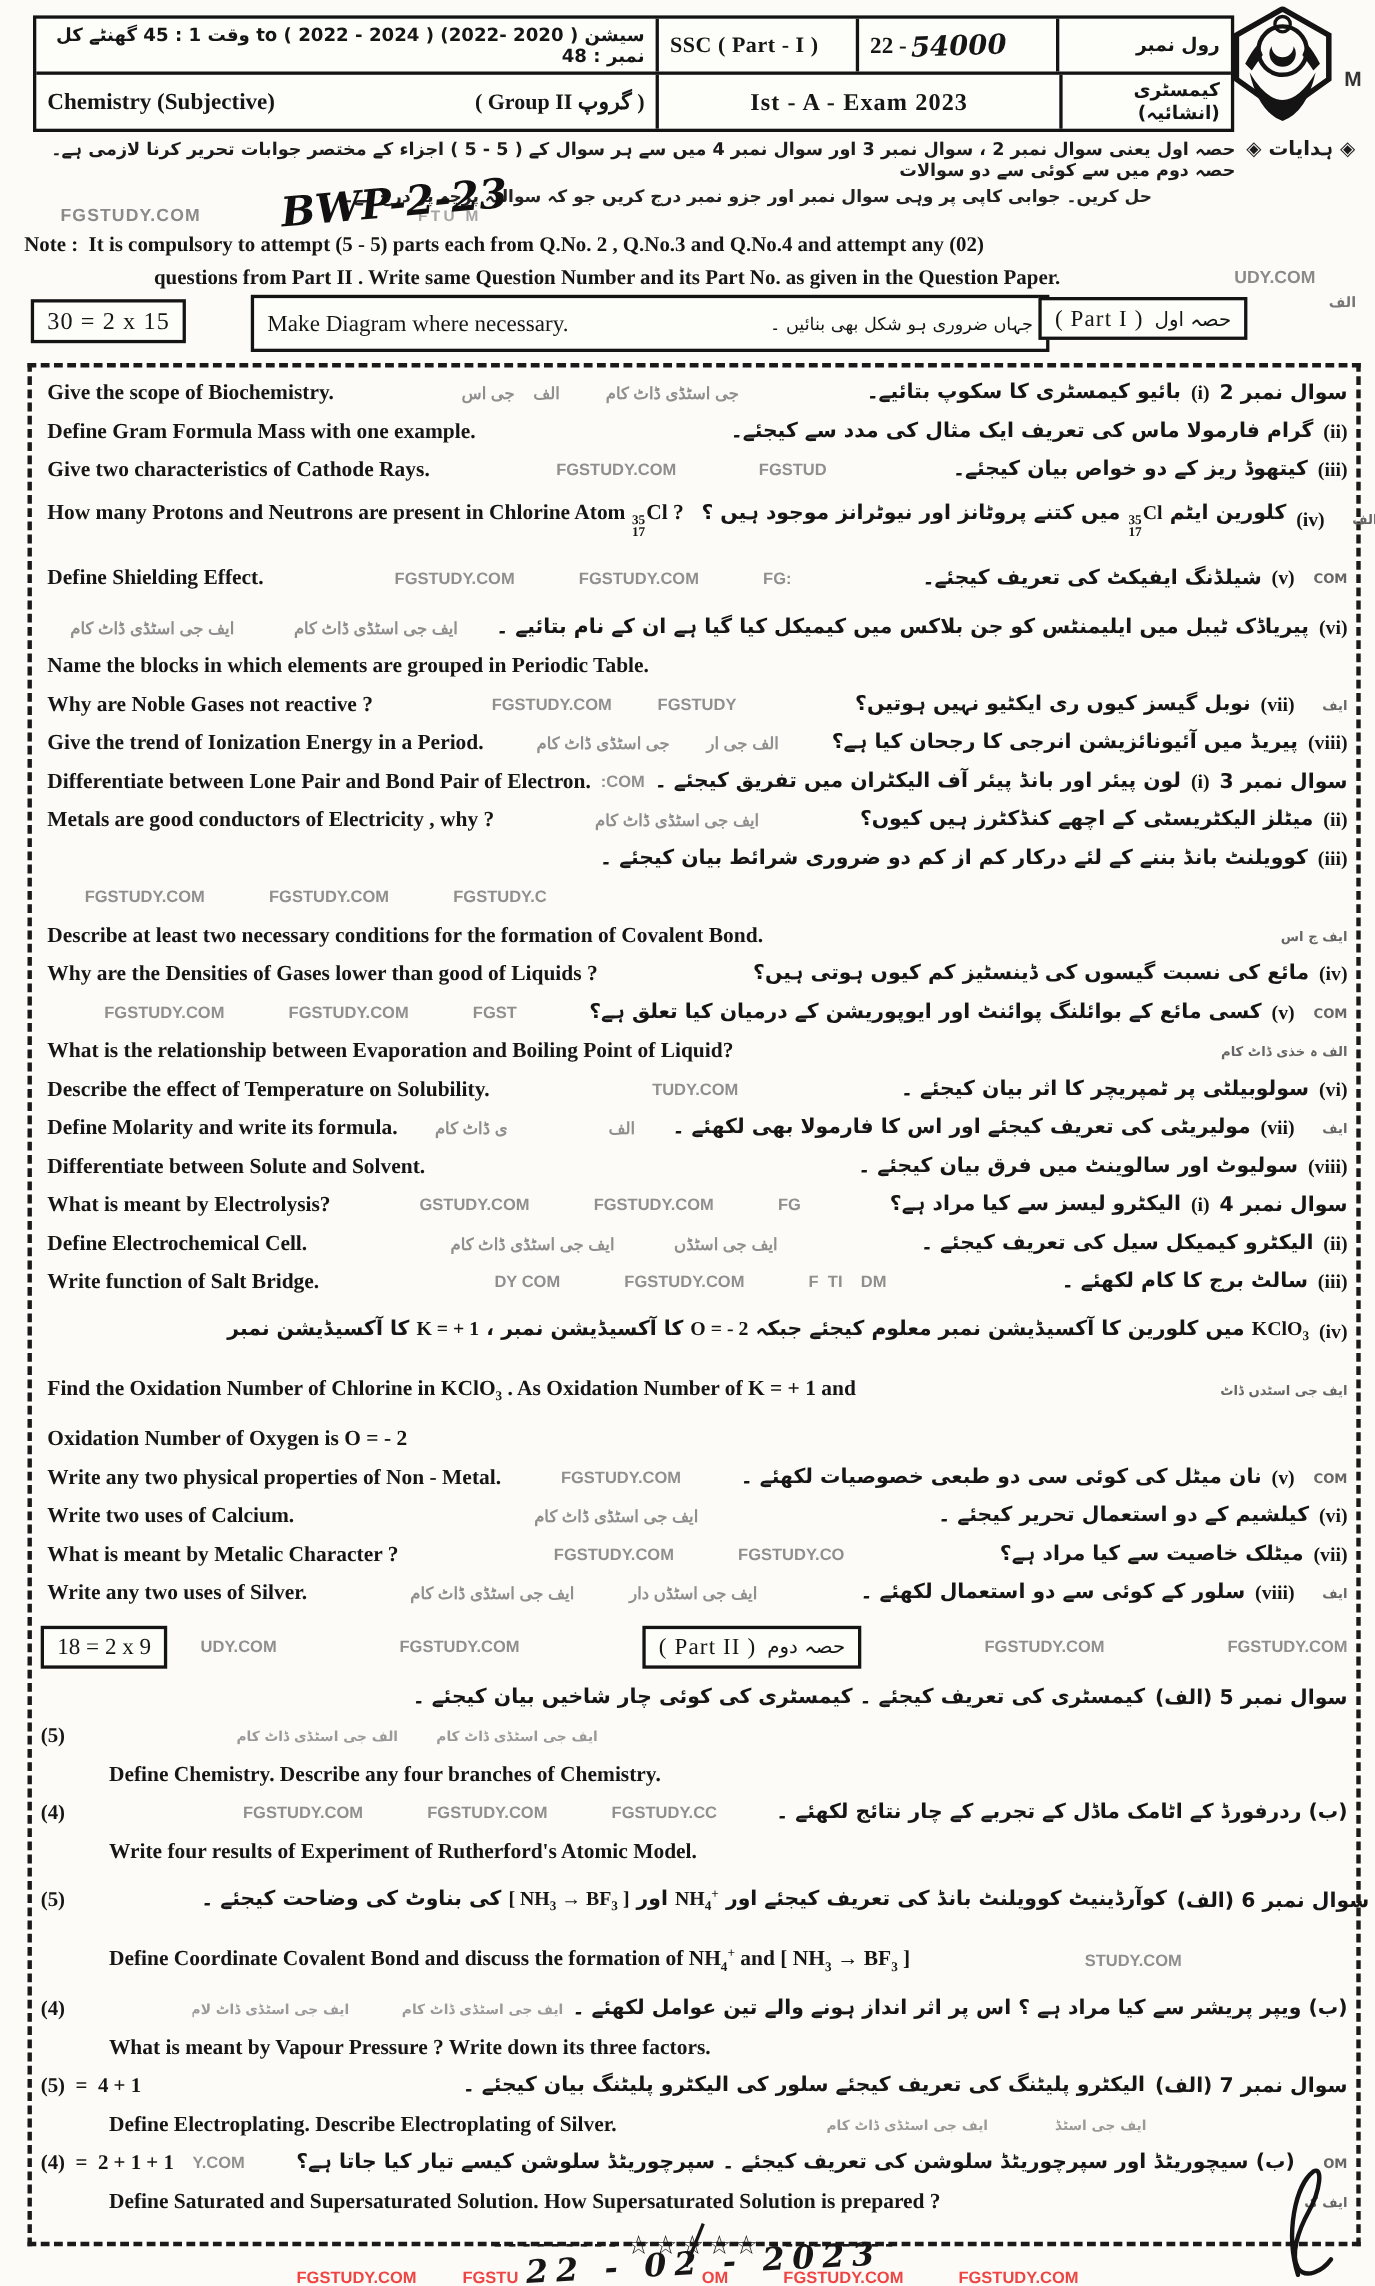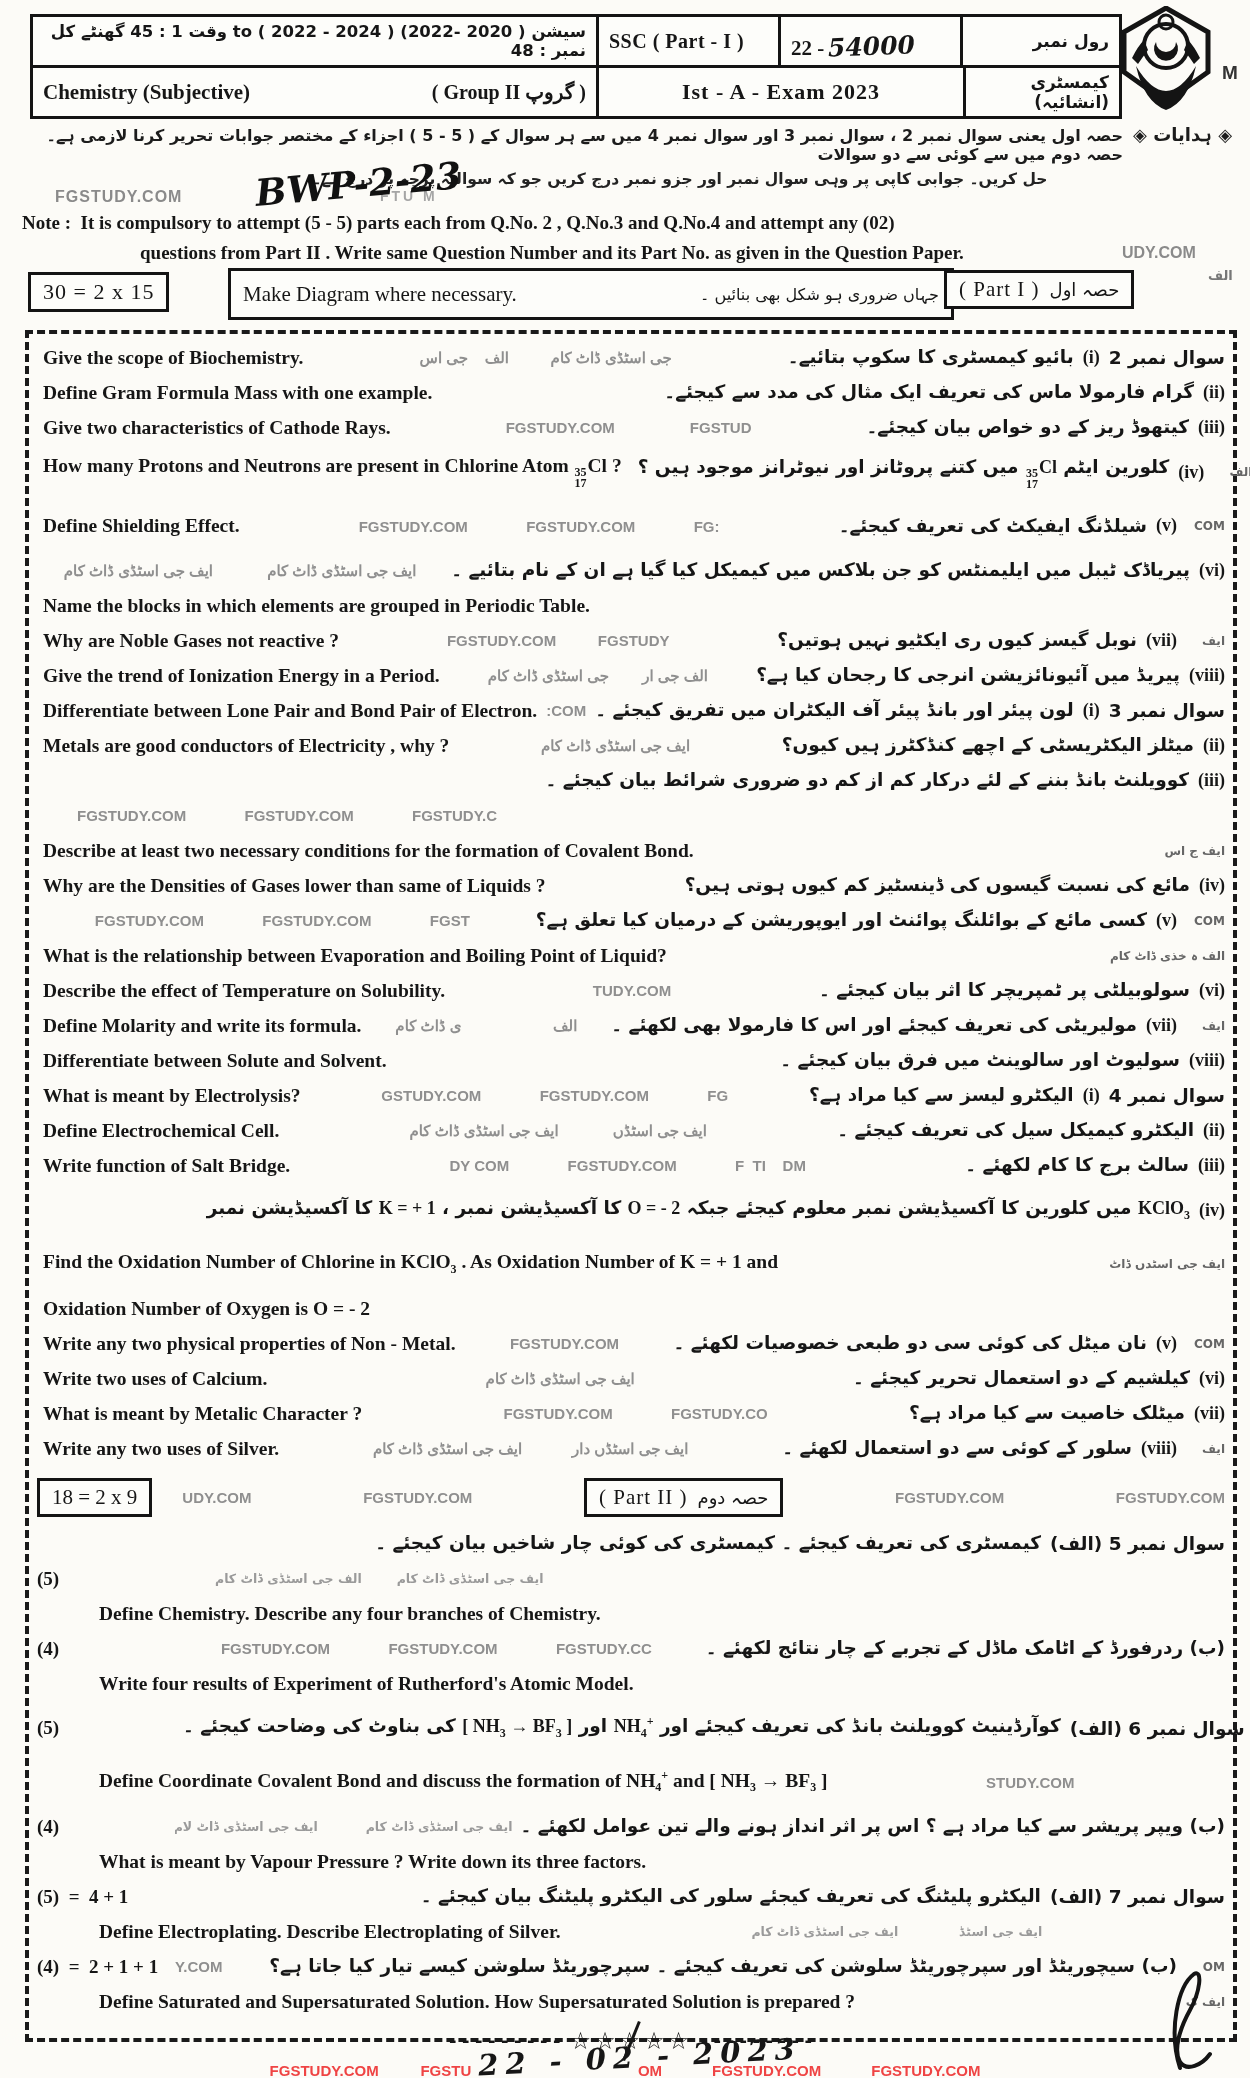--- a/index.html
+++ b/index.html
@@ -9,21 +9,21 @@
     font-family:"Liberation Serif",serif;
   }
   
   .htable{position:absolute;top:14px;left:30px;width:1086px;border:3px solid #141414;background:#fdfdfa;}
   .hrow{display:flex;border-bottom:3px solid #141414;}
   .hrow:last-child{border-bottom:none;}
   .hcell{border-right:3px solid #141414;display:flex;align-items:center;padding:4px 10px;box-sizing:border-box;min-height:48px;}
   .hcell:last-child{border-right:none;}
   .c-info{width:566px;direction:rtl;font-family:"DejaVu Sans",sans-serif;font-weight:700;font-size:16.5px;justify-content:space-between;}
   .c-ssc{width:182px;font-weight:700;font-size:20px;letter-spacing:.5px;}
-  .c-code{width:182px;font-weight:700;font-size:21px;align-items:flex-end;}
+  .c-code{width:182px;font-weight:700;font-size:21px;}
   .c-roll{flex:1;direction:rtl;font-family:"DejaVu Sans",sans-serif;font-weight:700;font-size:17px;}
   .c-subj{width:566px;font-weight:700;font-size:21px;justify-content:space-between;}
   .c-exam{width:367px;font-weight:700;font-size:22px;justify-content:center;letter-spacing:1px;}
   .c-subur{flex:1;direction:rtl;font-family:"DejaVu Sans",sans-serif;font-weight:700;font-size:17px;}
   .hand{font-family:"DejaVu Serif",serif;font-style:italic;font-weight:700;}
   .code-hand{font-size:25px;margin-left:4px;transform:rotate(-2deg);display:inline-block;}
   .grp{font-size:20px;}
   
   .logo{position:absolute;top:6px;left:1118px;width:96px;height:112px;}
   .logo-m{position:absolute;top:62px;left:1222px;font:700 19px "Liberation Sans",sans-serif;color:#333;}
@@ -262,21 +262,21 @@
       </div>
       <div class="qline wmonly">
         <span class="wm">FGSTUDY.COM              FGSTUDY.COM              FGSTUDY.C</span>
       </div>
       <div class="qline">
         <span class="en enfull">Describe at least two necessary conditions for the formation of Covalent Bond.</span>
         <span class="wm"></span>
         <span class="mright">ایف ج اس</span>
       </div>
       <div class="qline">
-        <span class="en">Why are the Densities of Gases lower than same of Liquids ?</span>
+        <span class="en">Why are the Densities of Gases lower than good of Liquids ?</span>
         <span class="wm"></span>
         <span class="urwrap">
           <span class="marker">(iv)</span>
           <span class="urtext">مائع کی نسبت گیسوں کی ڈینسٹیز کم کیوں ہوتی ہیں؟</span>
         </span>
       </div>
       <div class="qline">
         <span class="wm">FGSTUDY.COM              FGSTUDY.COM              FGST</span>
         <span class="urwrap">
           <span class="marker">(v)</span>

